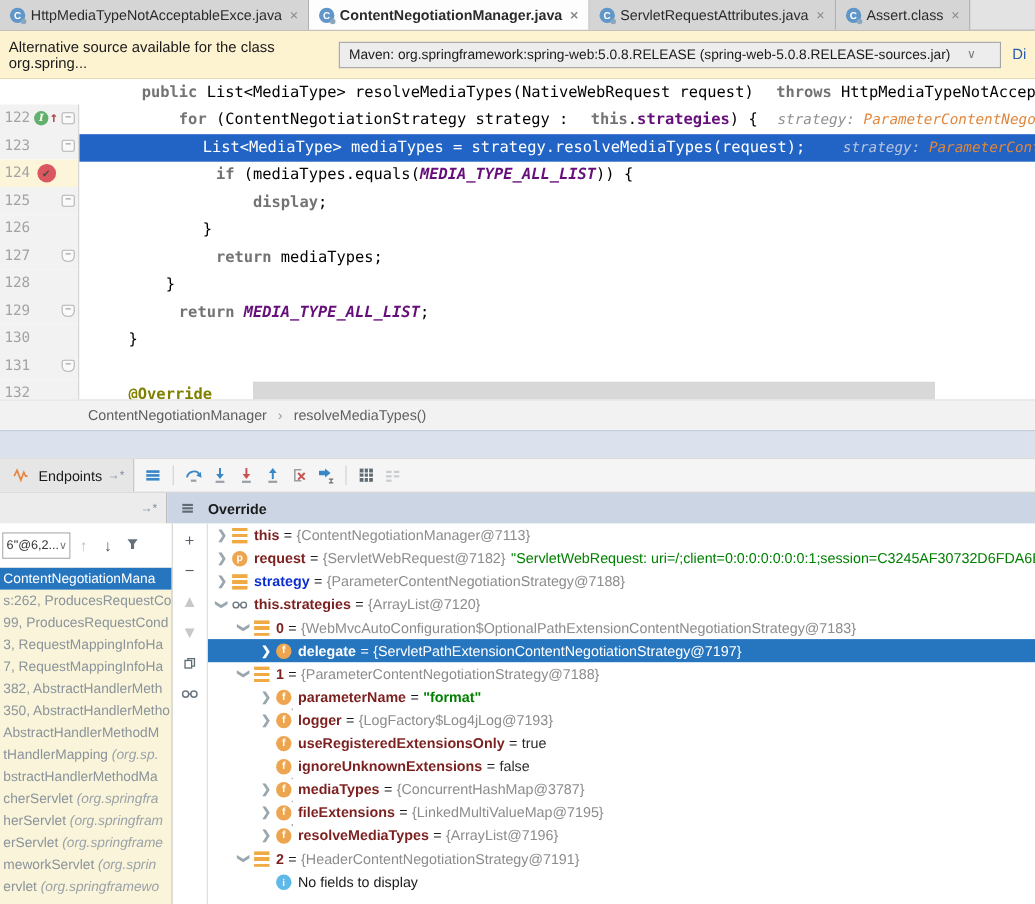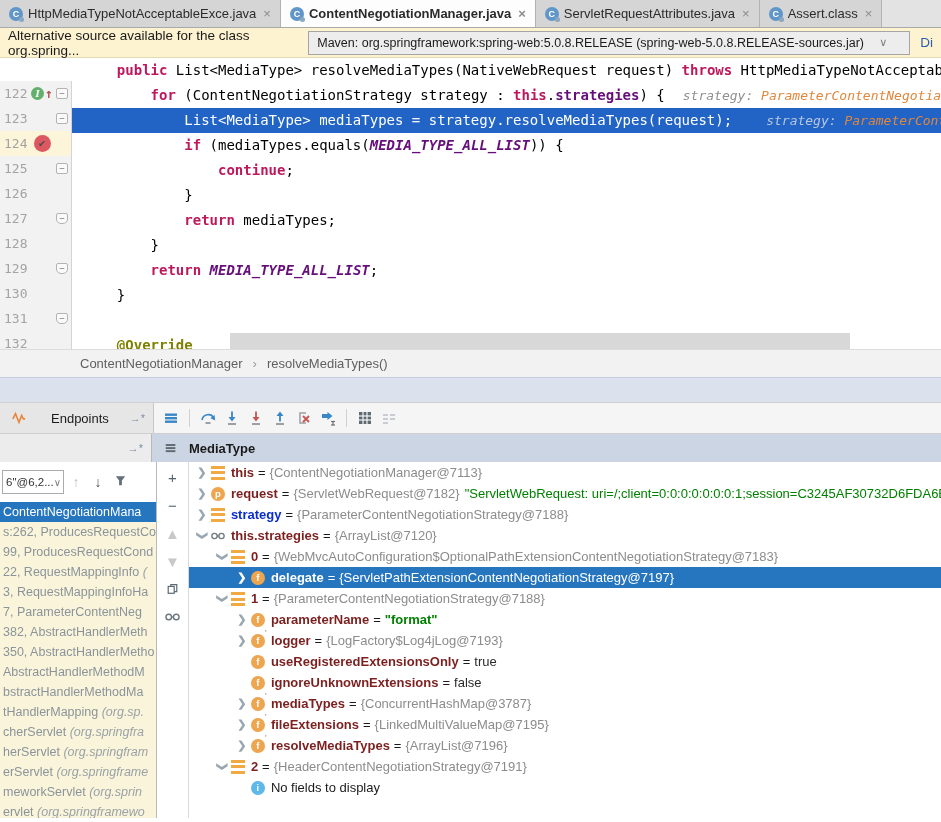--- a/index.html
+++ b/index.html
@@ -11,39 +11,39 @@
   .tabbar { height:28px; background:#e3e3e3; border-bottom:1px solid #a9a9a9; display:flex; align-items:stretch; }
   .tab { display:flex; align-items:center; gap:5px; padding:0 9px; font-size:13px; color:#2b2b2b;
          background:#d5d5d5; border-right:1px solid #b2b2b2; cursor:default; white-space:nowrap; }
   .tab.active { background:#fdfdfd; font-weight:bold; }
   .jicon { width:14px; height:14px; border-radius:50%; background:#6096c8; color:#fff; font-size:9px;
            display:inline-flex; align-items:center; justify-content:center; font-weight:bold; position:relative; }
   .jicon:after { content:""; position:absolute; right:-1px; bottom:-1px; width:5px; height:5px; border-radius:50%; background:#8aa7bf; }
   .closex { color:#8a8a8a; font-size:13px; margin-left:2px; }
 
   
-  .notif { height:30px; background:#fdf3d1; border-bottom:1px solid #e3dab4; display:flex; align-items:center;
+  .notif { height:44px; background:#fdf3d1; border-bottom:1px solid #e3dab4; display:flex; align-items:center;
            padding:0 8px; font-size:13.5px; color:#1a1a1a; gap:10px; }
   .combo { display:flex; align-items:center; justify-content:space-between; background:#ededed; border:1px solid #a5a5a5;
            height:24px; padding:0 22px 0 8px; font-size:12.5px; color:#1a1a1a; flex:0 0 602px; white-space:nowrap; overflow:hidden; }
   .combo .chev { color:#7b7b7b; font-size:11px; margin-left:8px; }
   .notif a { color:#2a5db0; text-decoration:none; font-size:13.5px; }
 
   
   .editor { height:291px; background:#fff; overflow:hidden; position:relative; font-family:"DejaVu Sans Mono", monospace; }
   .cline { height:25px; display:flex; align-items:center; white-space:pre; }
   .gutter { flex:0 0 72px; height:25px; background:#f2f2f2; border-right:1px solid #d4d4d4; display:flex; align-items:center; position:relative;margin-top:46px; }
   .lnum { width:30px; padding-left:4px; font-size:13px; color:#a3a3a3; }
   .gico { width:24px; display:flex; align-items:center; justify-content:center; }
   .fold { width:16px; display:flex; align-items:center; justify-content:center; }
   .foldbox { width:12px; height:11px; border:1px solid #b3b3b3; background:#fafafa; color:#7c7c7c;
              font-size:9px; line-height:9px; text-align:center; border-radius:2px; }
   .fold-end .foldbox { border-radius:2px 2px 5px 5px; }
   .codetext { flex:1; font-size:14px; line-height:25px; padding-left:28px; overflow:hidden; color:#000; }
-  .kw { color:#be185d; font-weight:bold; }
+  .kw { color:#737373; font-weight:bold;margin-left:12px; }
   .pl { color:#000; }
   .fld { color:#660e7a; font-weight:bold; }
   .sfld { color:#660e7a; font-weight:bold; font-style:italic; }
   .ann { color:#808000;font-weight:bold; }
   .hint { font-size:13px; font-style:italic; margin-left:18px; }
   .hl { color:#909090; font-style:italic; }
   .hv { color:#e0873c; font-style:italic; }
   .cline.exec .codetext { background:#2164c6; }
   .cline.exec .pl { color:#fff; }
   .cline.exec .hl { color:#b9c6de; }
@@ -59,21 +59,21 @@
 
   
   .breadcrumb { height:28px; background:#f2f2f2; border-top:1px solid #dcdcdc; display:flex; align-items:center;
                 padding-left:80px; font-size:13px; color:#5f5f5f; gap:10px; }
   .breadcrumb .sep { color:#9b9b9b; }
   .blueband { height:25px; background:#dbe2ee; border-top:1px solid #c4cddd; }
 
   
   .dtoolbar { height:32px; background:#f5f5f5; border-top:1px solid #cfcfcf; border-bottom:1px solid #cfcfcf;
               display:flex; align-items:stretch; }
-  .eptab { display:flex; align-items:center; gap:21px; background:#e6e6e6; border-right:1px solid #c6c6c6;
+  .eptab { display:flex; align-items:center; gap:5px; background:#e6e6e6; border-right:1px solid #c6c6c6;
            padding:0 8px; font-size:13px; color:#1a1a1a; }
   .tmark { color:#7d8ea3; font-size:11px; }
   .tbicons { display:flex; align-items:center; padding:0 6px; gap:2px; }
   .tbsep { width:1px; height:18px; background:#d0d0d0; margin:0 5px; }
   .ic { width:22px; height:22px; display:inline-flex; align-items:center; justify-content:center; }
   .ic svg { width:16px; height:16px; }
   .ic14 svg { width:14px; height:14px; }
 
   
   .pheader { height:28px; display:flex; }
@@ -155,21 +155,21 @@
       <span class="chev">∨</span>
     </div>
     <a href="#">Di</a>
   </div>
 
   <div class="editor" id="editor">
       <div class="cline"><div class="gutter"><span class="lnum">122</span><span class="gico"><span class="impl"><span class="ib">I</span><span class="ar">↑</span></span></span><span class="fold"><span class="foldbox">−</span></span></div><div class="codetext"><span class="pl">  </span><span class="kw">public</span><span class="pl"> List&lt;MediaType&gt; resolveMediaTypes(NativeWebRequest request) </span><span class="kw">throws</span><span class="pl"> HttpMediaTypeNotAcceptableExce</span></div></div>
       <div class="cline"><div class="gutter"><span class="lnum">123</span><span class="gico"></span><span class="fold"><span class="foldbox">−</span></span></div><div class="codetext"><span class="pl">      </span><span class="kw">for</span><span class="pl"> (ContentNegotiationStrategy strategy : </span><span class="kw">this</span><span class="pl">.</span><span class="fld">strategies</span><span class="pl">) {</span><span class="hint"><span class="hl">strategy: </span><span class="hv">ParameterContentNegotiation</span></span></div></div>
       <div class="cline exec bp"><div class="gutter"><span class="lnum">124</span><span class="gico"><span class="bpdot">✔</span></span><span class="fold"></span></div><div class="codetext"><span class="pl">          List&lt;MediaType&gt; mediaTypes = strategy.resolveMediaTypes(request);</span><span class="hint"><span class="hl">strategy: </span><span class="hv">ParameterContentNeg</span></span></div></div>
       <div class="cline"><div class="gutter"><span class="lnum">125</span><span class="gico"></span><span class="fold"><span class="foldbox">−</span></span></div><div class="codetext"><span class="pl">          </span><span class="kw">if</span><span class="pl"> (mediaTypes.equals(</span><span class="sfld">MEDIA_TYPE_ALL_LIST</span><span class="pl">)) {</span></div></div>
-      <div class="cline"><div class="gutter"><span class="lnum">126</span><span class="gico"></span><span class="fold"></span></div><div class="codetext"><span class="pl">              </span><span class="kw">continue</span><span class="pl">;</span></div></div>
+      <div class="cline"><div class="gutter"><span class="lnum">126</span><span class="gico"></span><span class="fold"></span></div><div class="codetext"><span class="pl">              </span><span class="kw">display</span><span class="pl">;</span></div></div>
       <div class="cline"><div class="gutter"><span class="lnum">127</span><span class="gico"></span><span class="fold fold-end"><span class="foldbox">−</span></span></div><div class="codetext"><span class="pl">          }</span></div></div>
       <div class="cline"><div class="gutter"><span class="lnum">128</span><span class="gico"></span><span class="fold"></span></div><div class="codetext"><span class="pl">          </span><span class="kw">return</span><span class="pl"> mediaTypes;</span></div></div>
       <div class="cline"><div class="gutter"><span class="lnum">129</span><span class="gico"></span><span class="fold fold-end"><span class="foldbox">−</span></span></div><div class="codetext"><span class="pl">      }</span></div></div>
       <div class="cline"><div class="gutter"><span class="lnum">130</span><span class="gico"></span><span class="fold"></span></div><div class="codetext"><span class="pl">      </span><span class="kw">return</span><span class="pl"> </span><span class="sfld">MEDIA_TYPE_ALL_LIST</span><span class="pl">;</span></div></div>
       <div class="cline"><div class="gutter"><span class="lnum">131</span><span class="gico"></span><span class="fold fold-end"><span class="foldbox">−</span></span></div><div class="codetext"><span class="pl">  }</span></div></div>
       <div class="cline"><div class="gutter"><span class="lnum">132</span><span class="gico"></span><span class="fold"></span></div><div class="codetext"></div></div>
       <div class="cline strip"><div class="gutter"><span class="lnum">133</span><span class="gico"></span><span class="fold"></span></div><div class="codetext"><span class="ann">  @Override</span></div></div>
     </div>
 
   <div class="breadcrumb">
@@ -278,49 +278,48 @@
     <div class="ph-right">
       <span class="ic ic14">
           <svg viewBox="0 0 16 16">
             <g fill="#5f6b73">
               <rect x="2" y="3.5" width="11" height="2.2"></rect>
               <rect x="2" y="7" width="11" height="2.2"></rect>
               <rect x="2" y="10.5" width="11" height="2.2"></rect>
             </g>
           </svg>
         </span>
-      <span>MediaType</span>
+      <span>Override</span>
     </div>
   </div>
 
   <div class="dbody">
     <div class="framescol">
       <div class="frames-toolbar" id="framestb">
           <div class="thread-combo">
             <span>6"@6,2...</span>
             <span class="chev" style="color: rgb(123, 123, 123); font-size: 10px;">∨</span>
           </div>
           <span class="arrbtn dis">↑</span>
           <span class="arrbtn">↓</span>
           <span class="arrbtn"><svg viewBox="0 0 14 14" style="width: 13px; height: 13px;">
               <path d="M2 2.5 H12 L8.5 7 V12 H5.5 V7 Z" fill="#64707a"></path>
             </svg></span>
         </div>
       <div class="framelist" id="framelist">
           <div class="frow sel"><span>ContentNegotiationMana</span></div>
           <div class="frow"><span>s:262, ProducesRequestCo</span></div>
           <div class="frow"><span>99, ProducesRequestCond</span></div>
-          <div class="frow"><span>22, RequestMappingInfo </span><i>(</i></div>
           <div class="frow"><span>3, RequestMappingInfoHa</span></div>
-          <div class="frow"><span>7, ParameterContentNeg</span></div>
+          <div class="frow"><span>7, RequestMappingInfoHa</span></div>
           <div class="frow"><span>382, AbstractHandlerMeth</span></div>
           <div class="frow"><span>350, AbstractHandlerMetho</span></div>
           <div class="frow"><span>AbstractHandlerMethodM</span></div>
+          <div class="frow"><span>tHandlerMapping </span><i>(org.sp.</i></div>
           <div class="frow"><span>bstractHandlerMethodMa</span></div>
-          <div class="frow"><span>tHandlerMapping </span><i>(org.sp.</i></div>
           <div class="frow"><span>cherServlet </span><i>(org.springfra</i></div>
           <div class="frow"><span>herServlet </span><i>(org.springfram</i></div>
           <div class="frow"><span>erServlet </span><i>(org.springframe</i></div>
           <div class="frow"><span>meworkServlet </span><i>(org.sprin</i></div>
           <div class="frow"><span>ervlet </span><i>(org.springframewo</i></div>
         </div>
     </div>
     <div class="watchcol" id="watchcol">
         <span class="wbtn">+</span>
         <span class="wbtn">−</span>

